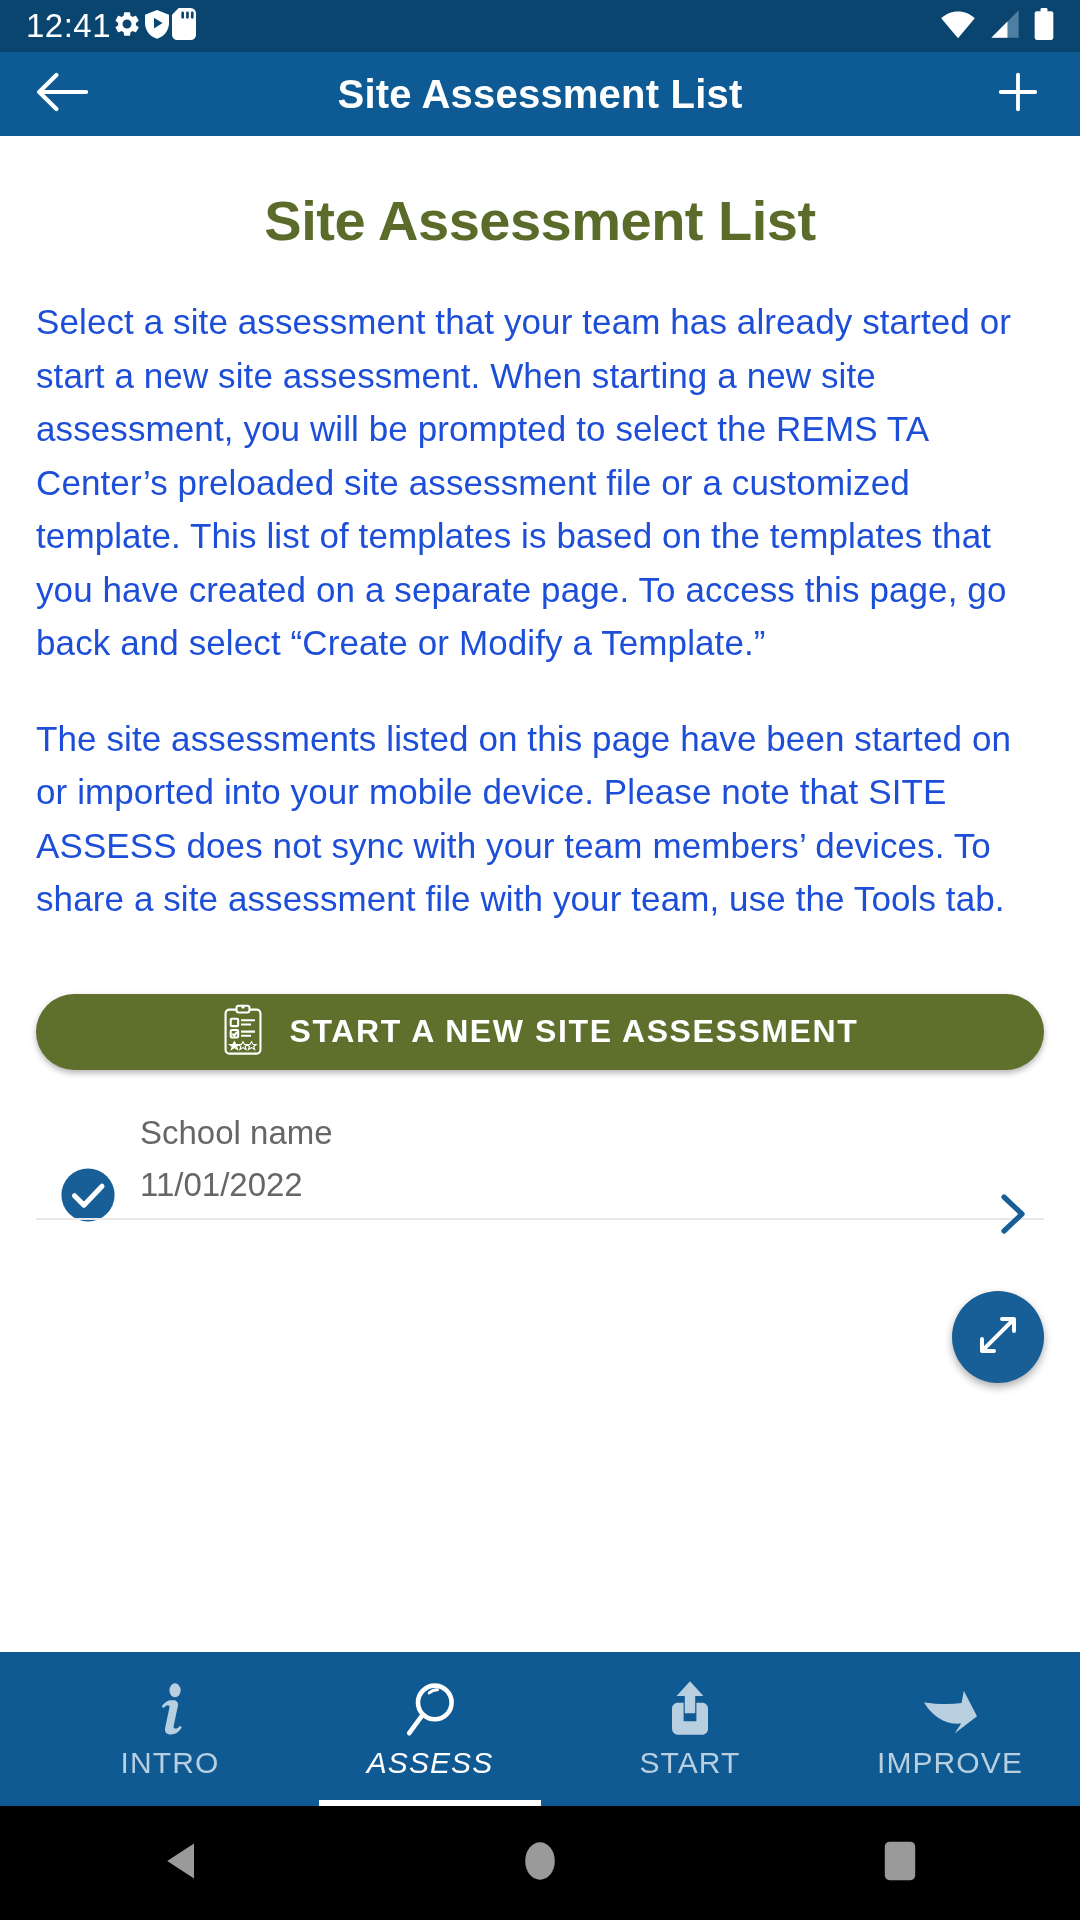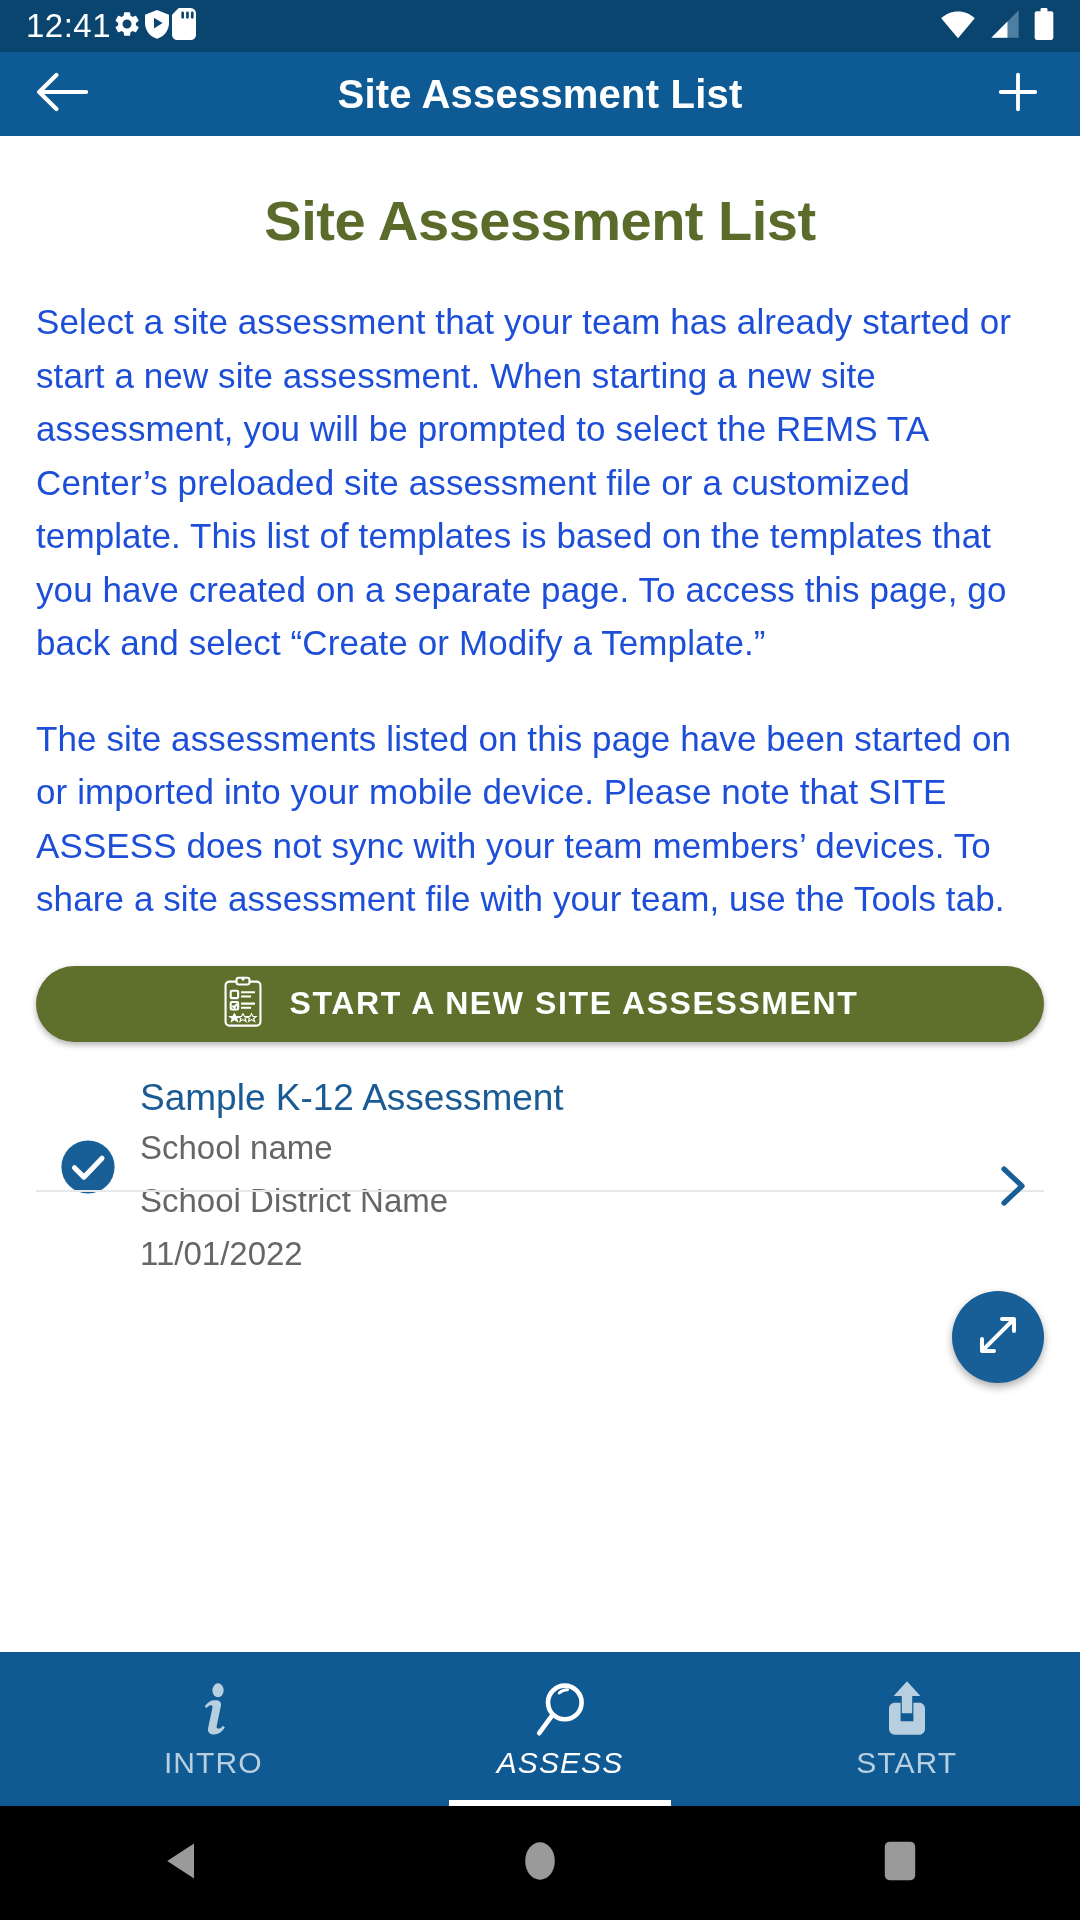--- a/index.html
+++ b/index.html
@@ -68,21 +68,21 @@
     color: #1d4ed8;
     font-size: 35px;
     line-height: 53.5px;
     margin-top: 42px;
     letter-spacing: 0.1px;
   }
   .para + .para { margin-top: 42px; }
 
   
   .cta {
-    margin-top: 40px;
+    margin-top: 68px;
     height: 76px;
     background: #5f6f2c;
     border-radius: 38px;
     display: flex; align-items: center; justify-content: center;
     gap: 26px;
     box-shadow: 0 3px 6px rgba(0,0,0,0.30);
     cursor: pointer;
   }
   .cta-label {
     color: #ffffff;
@@ -278,23 +278,21 @@
         <div class="li-check">
           <span>
             <svg width="58" height="58" viewBox="0 0 24 24">
               <circle cx="12" cy="12" r="11" fill="#175f96"></circle>
               <path d="M6.4 12.3 10.3 16.2 17.8 8.4" fill="none" stroke="#ffffff" stroke-width="2.1" stroke-linecap="round" stroke-linejoin="round"></path>
             </svg>
           </span>
         </div>
 
         <div class="li-body">
-          <div class="li-title">Sample K-12 Assessment</div>
           <div class="li-sub">School name</div>
-          <div class="li-sub">School District Name</div>
           <div class="li-sub">11/01/2022</div>
         </div>
 
         <span class="li-chevron">
           <svg width="34" height="44" viewBox="0 0 17 22" fill="none" stroke="#175f96" stroke-width="2.6" stroke-linecap="round" stroke-linejoin="round">
             <path d="M4 2.5 13 11l-9 8.5"></path>
           </svg>
         </span>
       </div>
     </div>
@@ -335,20 +333,28 @@
     <div class="tab">
       <span class="tab-ico">
         <svg width="46" height="60" viewBox="0 0 23 30" fill="#b8cfe0">
           <path d="M11.5 0.6 18.2 8h-4.1v8.6h-5.2V8H4.8L11.5.6z"></path>
           <path d="M5.4 11.4h2.9v9.2h6.4v-9.2h2.9c1.6 0 2.9 1.3 2.9 2.9v10.2c0 1.6-1.3 2.9-2.9 2.9H5.4A2.9 2.9 0 0 1 2.5 24.5V14.3c0-1.6 1.3-2.9 2.9-2.9z"></path>
         </svg>
       </span>
       <span class="tab-label">START</span>
     </div>
 
+    <div class="tab">
+      <span class="tab-ico">
+        <svg width="58" height="54" viewBox="0 0 29 27" fill="#b8cfe0">
+          <path d="M1.5 8.2c4.3 7.3 11.2 11.2 18.6 10.6l-3.3 4.9L28 15.1 21.4 2.4l-1.1 6.1C13.7 9.5 7.1 8.9 1.5 8.2z"></path>
+        </svg>
+      </span>
+      <span class="tab-label">IMPROVE</span>
+    </div>
   </div>
 
   <div class="nav-bar">
     <div class="nav-btn">
       <span>
         <svg width="36" height="40" viewBox="0 0 18 20" fill="#9a9a9a">
           <path d="M16 1.2 16 18.8 2.6 10 16 1.2z"></path>
         </svg>
       </span>
     </div>

